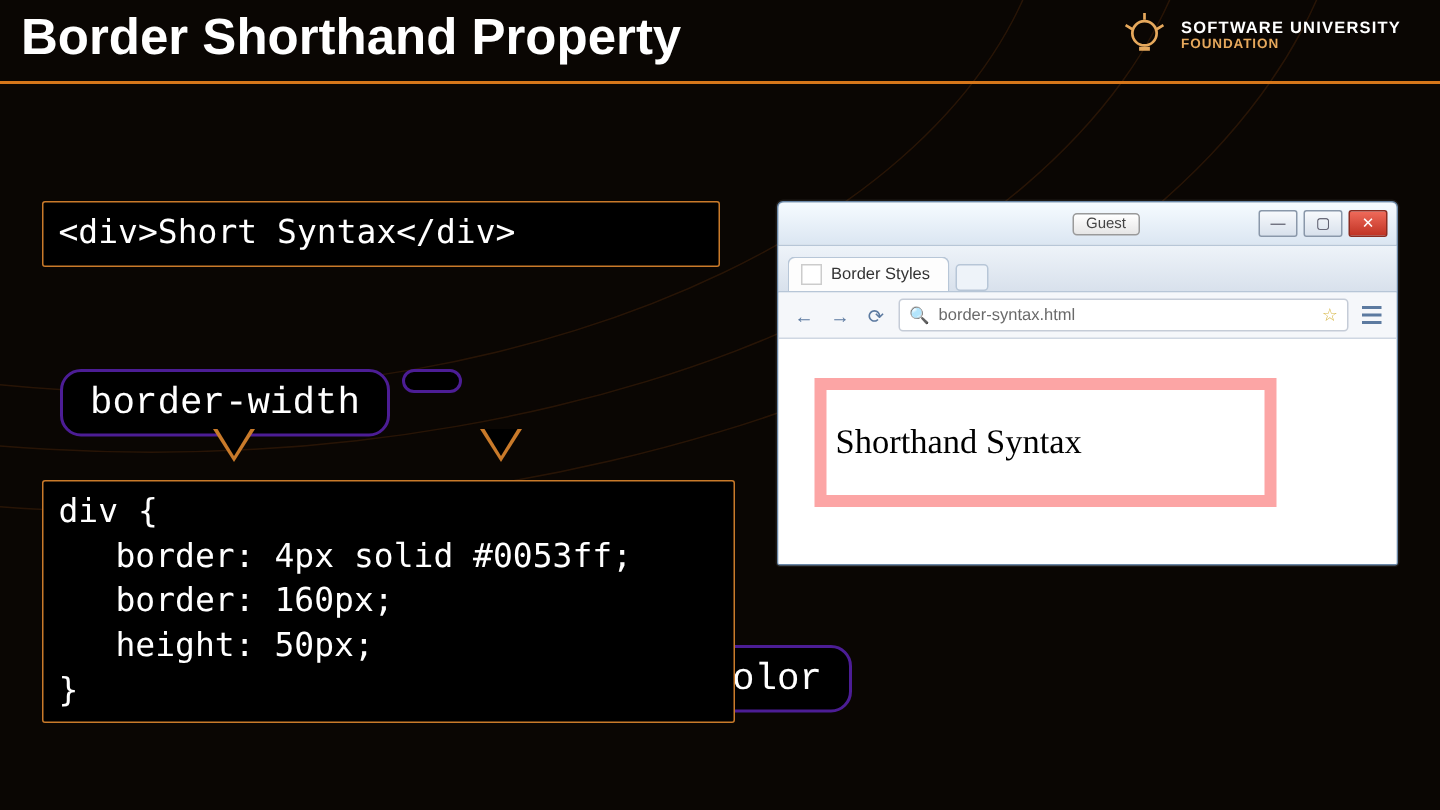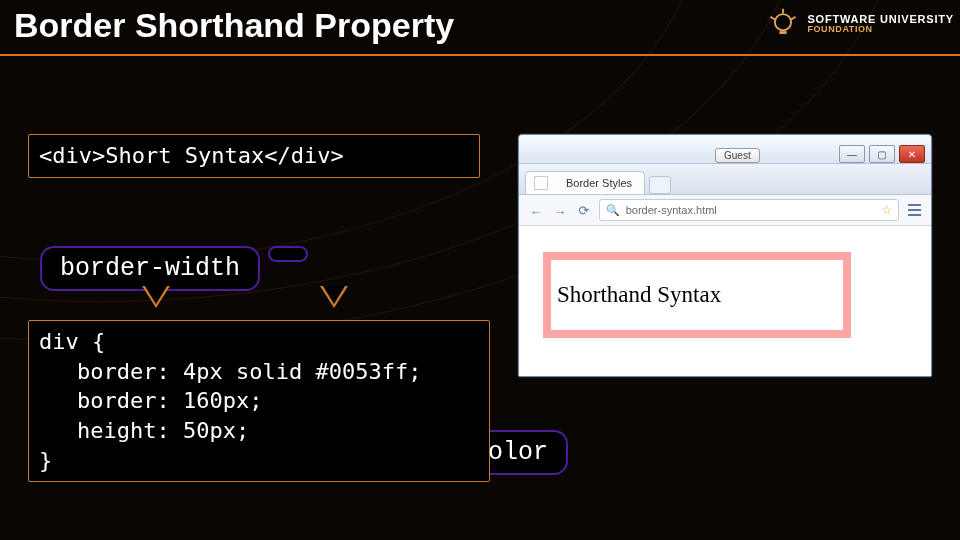--- a/index.html
+++ b/index.html
@@ -1,44 +1,44 @@
 <!DOCTYPE html>
 <html><head>
 <meta charset="utf-8">
 <style>
 html,body{margin:0;padding:0;width:960px;height:540px;background:#0a0603;font-family:Verdana,Geneva,sans-serif;overflow:hidden}
 body{position:relative}
 .bg-arc{position:absolute;border:1px solid rgba(180,90,20,.18);border-radius:50%}
 .title{position:absolute;left:14px;top:6px;font-size:34px;font-weight:700;color:#fff;font-family:Liberation Sans, sans-serif}
 .title-rule{position:absolute;left:0;top:54px;width:960px;height:0;border-top:2px solid #d5761a}
 
-.logo{position:absolute;right:6px;top:6px;display:flex;align-items:center;gap:6px}
+.logo{position:absolute;right:26px;top:6px;display:flex;align-items:center;gap:6px}
 .logo-txt{color:#fff;text-align:left;line-height:1}
 .logo-txt .l1{font-size:11px;letter-spacing:.8px;font-weight:700}
 .logo-txt .l2{font-size:9px;letter-spacing:.6px;font-weight:700;color:#e6a85c}
 .logo-ico{width:36px;height:36px}
 
 .code-box{position:absolute;background:#000;border:1.5px solid #c97a2a;border-radius:2px;color:#fff;font-family:Consolas,Menlo,monospace;font-size:22px;line-height:1.35}
 .html-box{left:28px;top:134px;width:430px;padding:6px 10px}
 .css-box{left:28px;top:320px;width:440px;padding:6px 10px}
 
 .callout{position:absolute;background:#000;border:2px solid #4c1d95;border-radius:14px;padding:6px 18px;color:#fff;font-family:Liberation Mono, monospace;font-size:25px}
 .callout .tail{position:absolute;width:0;height:0}
 .tail-down{border-left:14px solid transparent;border-right:14px solid transparent;border-top:22px solid #c97a2a}
 .tail-down::after{content:"";position:absolute;left:-11px;top:-22px;border-left:11px solid transparent;border-right:11px solid transparent;border-top:18px solid #000}
 .tail-up{border-left:14px solid transparent;border-right:14px solid transparent;border-bottom:22px solid #c97a2a}
 .tail-up::after{content:"";position:absolute;left:-11px;top:4px;border-left:11px solid transparent;border-right:11px solid transparent;border-bottom:18px solid #000}
 
 .browser{position:absolute;right:28px;top:134px;width:412px;background:#e9eef4;border:1px solid #6b88a8;border-radius:4px 4px 2px 2px;box-shadow:0 0 0 1px rgba(255,255,255,.08)}
-.br-titlebar{height:28px;background:linear-gradient(#f6fbff,#dbe6f2);display:flex;align-items:flex-end;justify-content:flex-end;padding:0 6px;border-bottom:1px solid #b7c6d7;border-radius:4px 4px 0 0}
+.br-titlebar{height:28px;background:linear-gradient(#f6fbff,#dbe6f2);display:flex;align-items:center;justify-content:flex-end;padding:0 6px;border-bottom:1px solid #b7c6d7;border-radius:4px 4px 0 0}
 .guest{font-size:10px;background:linear-gradient(#fff,#e6e6e6);border:1px solid #9a9a9a;border-radius:3px;padding:1px 8px;color:#444;margin-right:auto;margin-left:190px}
 .wbtn{width:24px;height:16px;margin-left:4px;border:1px solid #8a98aa;border-radius:2px;background:linear-gradient(#f7f9fc,#d8e1ec);display:flex;align-items:center;justify-content:center;font-size:10px;color:#445}
 .wbtn.close{background:linear-gradient(#ef6a5a,#c03324);color:#fff;border-color:#8a2b20}
 .br-tabs{height:30px;background:linear-gradient(#eef3f9,#d8e1ec);display:flex;align-items:flex-end;padding:0 6px;border-bottom:1px solid #b7c6d7}
-.tab{background:#fdfdfd;border:1px solid #b7c6d7;border-bottom:none;border-radius:5px 5px 0 0;padding:4px 12px 4px 8px;font-size:11px;color:#333;display:flex;align-items:center;gap:18px}
+.tab{background:#fdfdfd;border:1px solid #b7c6d7;border-bottom:none;border-radius:5px 5px 0 0;padding:4px 12px 4px 8px;font-size:11px;color:#333;display:flex;align-items:center;gap:6px}
 .favicon{width:12px;height:12px;background:#fff;border:1px solid #ccc}
 .newtab{width:20px;height:16px;margin-left:4px;border:1px solid #b7c6d7;border-radius:3px;background:#eef3f9}
 .br-url{height:30px;background:#f5f7fa;border-bottom:1px solid #cfd7e2;display:flex;align-items:center;padding:0 8px;gap:6px}
 .navbtn{width:18px;height:18px;border-radius:3px;display:flex;align-items:center;justify-content:center;color:#5c7aa0;font-size:13px}
 .urlfield{flex:1;height:20px;background:#fff;border:1px solid #c5ccd7;border-radius:3px;font-size:11px;color:#6a6a6a;display:flex;align-items:center;padding:0 6px;gap:6px}
 .mag{font-size:11px;color:#8a97a8}
 .star{font-size:12px;color:#d7b84a}
 .menu3{width:18px;height:18px;display:flex;flex-direction:column;justify-content:center;gap:3px;align-items:center}
 .menu3 span{display:block;width:13px;height:2px;background:#5c7aa0}
 .br-content{background:#fff;padding:26px 24px 38px 24px}

